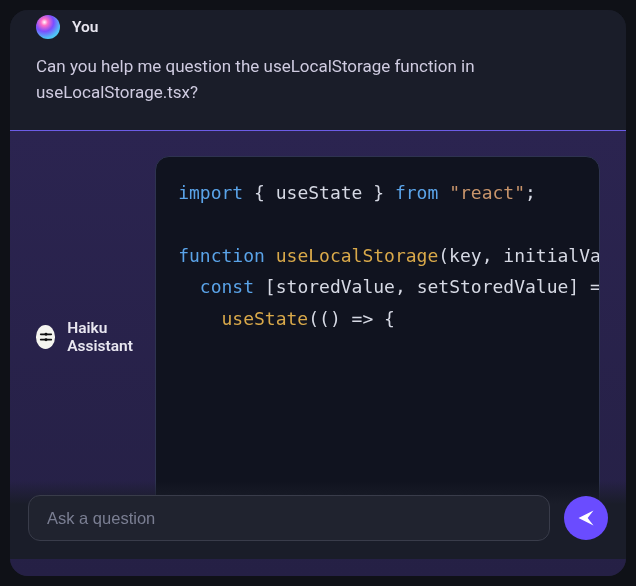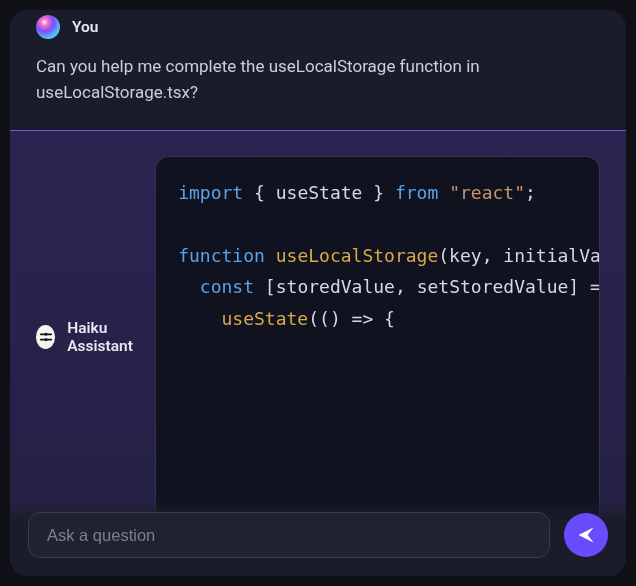--- a/index.html
+++ b/index.html
@@ -79,21 +79,21 @@
     color: #d6d9e4;
   }
   .tok-kw   { color: #5aa3e8; }
   .tok-fn   { color: #d9a94a; }
   .tok-str  { color: #c9956b; }
   .tok-id   { color: #d6d9e4; }
   .tok-pun  { color: #d6d9e4; }
 
   .input-row {
     position: absolute;
-    left: 0; right: 0; bottom: 0;
+    left: 0; right: 0; bottom: 17px;
     padding: 14px 18px 18px 18px;
     display: flex;
     align-items: center;
     gap: 14px;
     background: linear-gradient(180deg, rgba(26,29,41,0) 0%, #1a1d29 30%);
   }
   .ask-input {
     flex: 1;
     background: #20232f;
     border: 1px solid #393c4a;
@@ -122,21 +122,21 @@
 
 <div class="panel">
 
   <div class="messages">
 
     <div class="msg msg-user">
       <div class="msg-header">
         <div class="avatar-user"></div>
         <div class="sender">You</div>
       </div>
-      <div class="msg-text">Can you help me complete the useLocalStorage function in useLocalStorage.tsx?</div>
+      <div class="msg-text">Can you help me question the useLocalStorage function in useLocalStorage.tsx?</div>
     </div>
 
     <div class="msg msg-assistant">
       <div class="msg-header">
         <div class="avatar-assistant">
           <svg viewBox="0 0 24 24" fill="none" stroke="#111" stroke-width="2.4" stroke-linecap="round">
             <line x1="4" y1="8" x2="20" y2="8"></line>
             <line x1="4" y1="16" x2="20" y2="16"></line>
             <circle cx="12" cy="8" r="2.2" fill="#111" stroke="none"></circle>
             <circle cx="12" cy="16" r="2.2" fill="#111" stroke="none"></circle>

